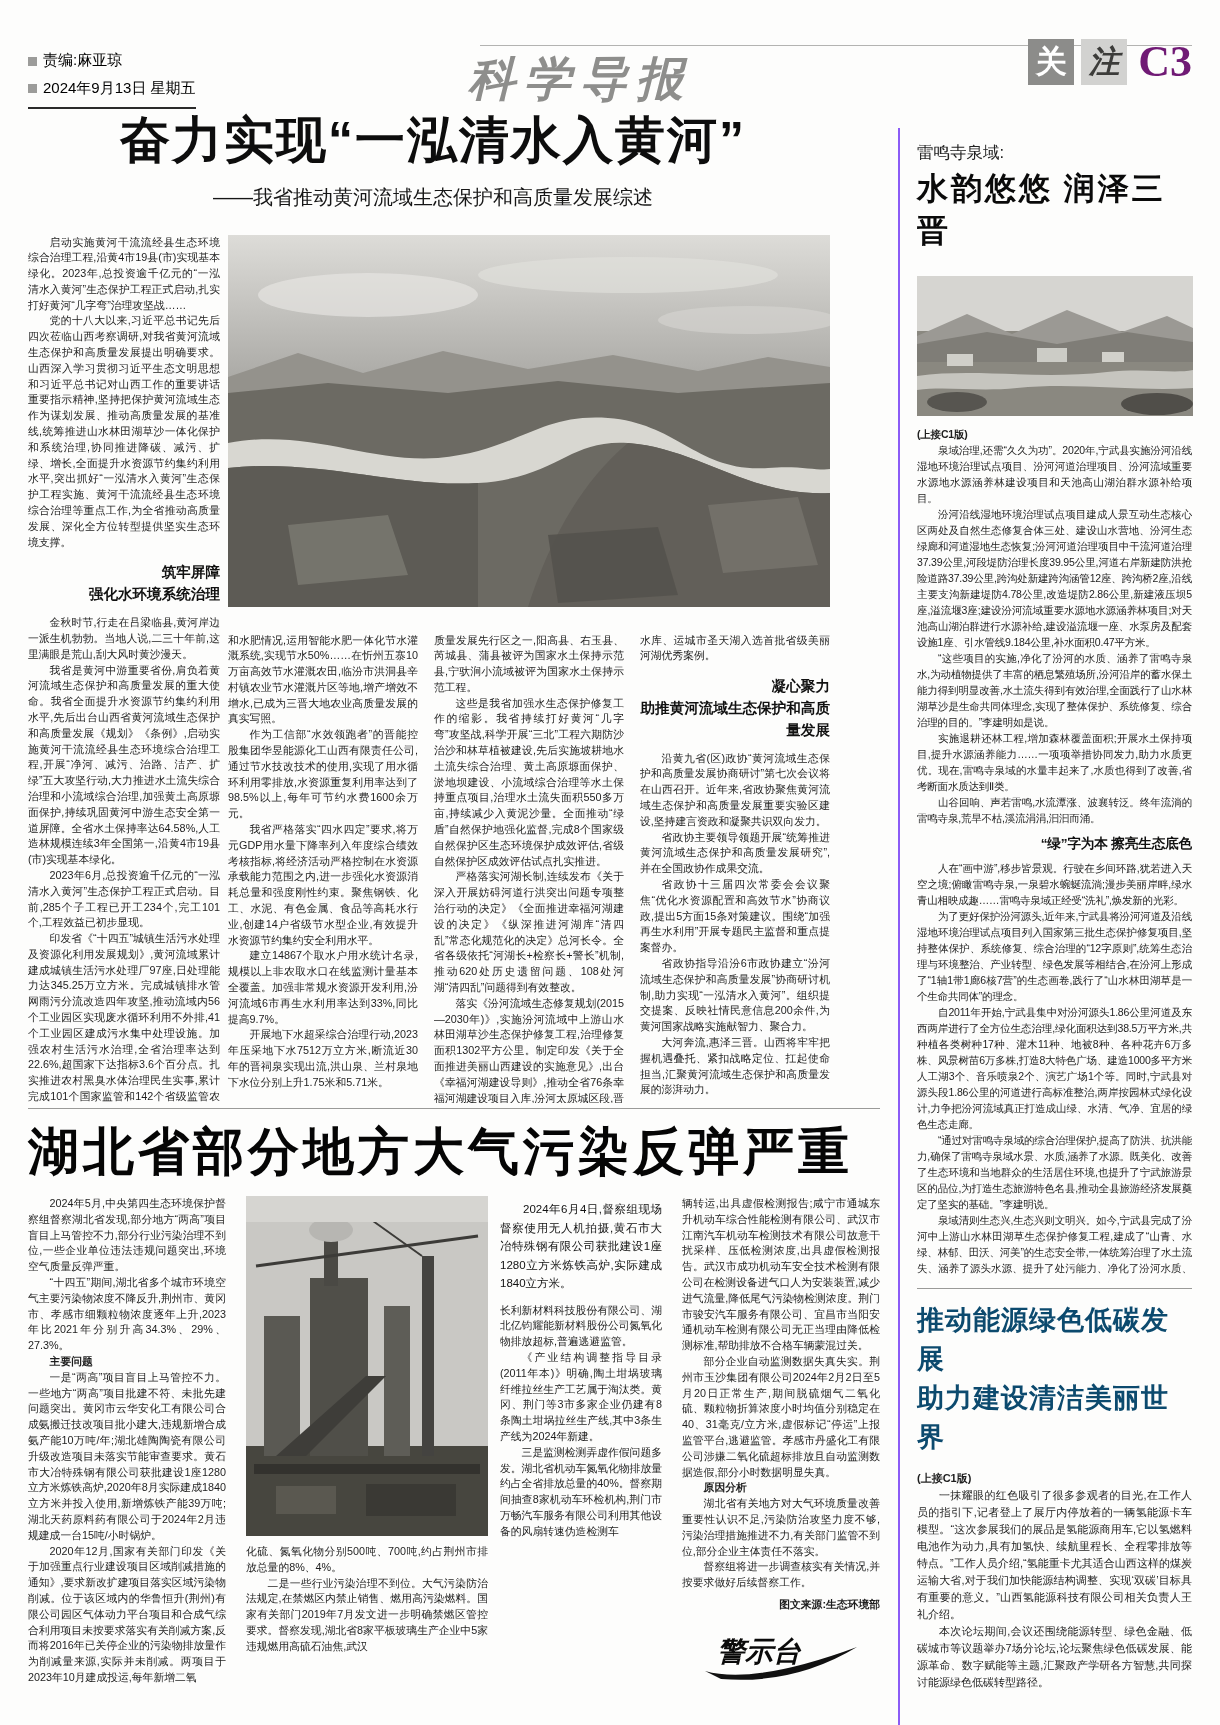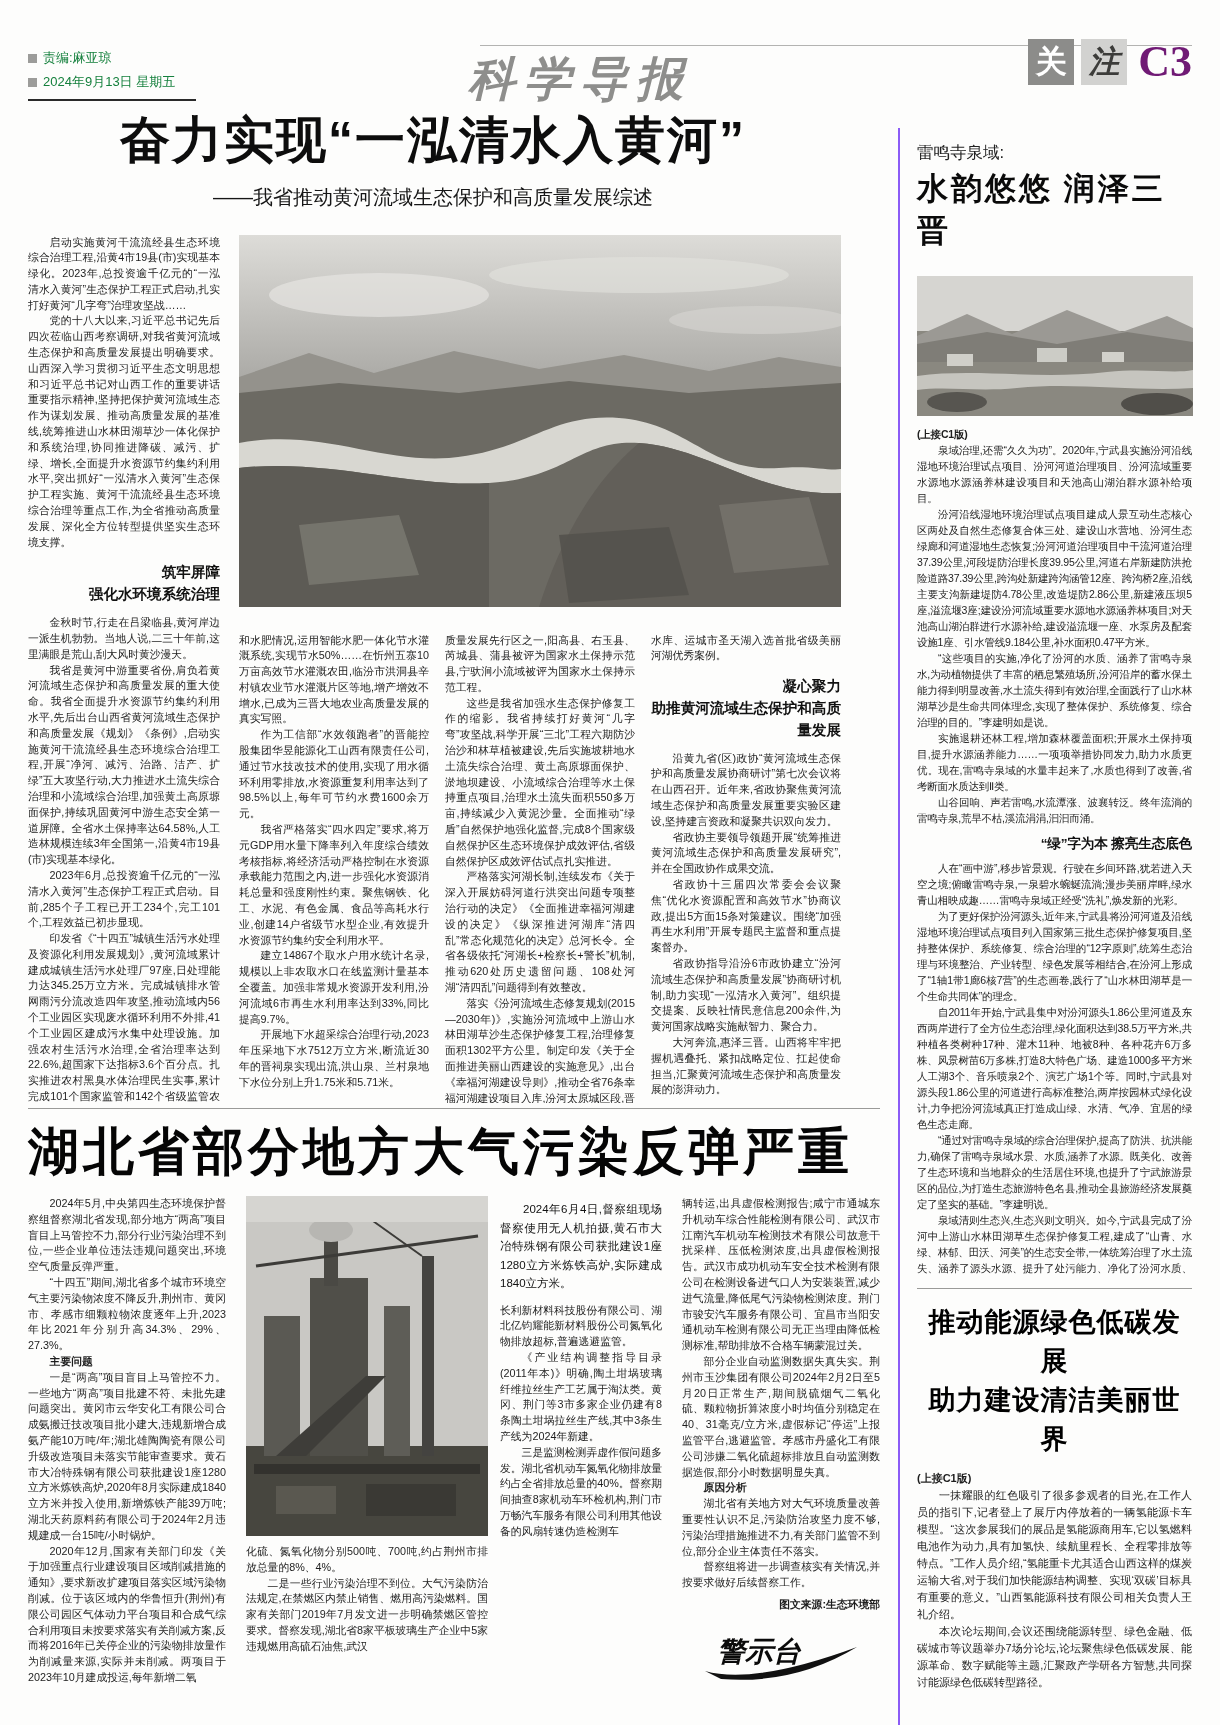--- a/index.html
+++ b/index.html
@@ -1,36 +1,36 @@
 <!DOCTYPE html>
 <html><head>
 <meta charset="utf-8">
 <style>
   html,body{margin:0;padding:0;background:#e9e9e7;}
   .page{position:relative;width:1220px;height:1725px;margin:0 auto;background:#fdfdfc;
         font-family:"Liberation Sans",sans-serif;color:#1d1d1d;overflow:hidden;}
   
   .hdr{position:absolute;top:30px;left:28px;right:28px;height:78px;}
   .hdr-rule{position:absolute;top:15px;left:452px;right:0;height:1px;background:#b3b3b1;}
-  .edition{position:absolute;top:16px;left:0;width:168px;font-size:13px;line-height:1.85;
-           border-bottom:2px solid #2a2a2a;padding-bottom:5px;color:#15803d;}
+  .edition{position:absolute;top:16px;left:0;width:168px;font-size:15px;line-height:1.85;
+           border-bottom:2px solid #2a2a2a;padding-bottom:5px;color:#000000;}
   .sq{display:inline-block;width:9px;height:9px;background:#9c9c9a;margin-right:6px;vertical-align:middle;}
   .mast{position:absolute;left:440px;top:18px;font-family:"DejaVu Serif","Liberation Serif",serif;
         font-size:47px;font-weight:bold;font-style:italic;color:#8e8e8c;letter-spacing:9px;}
   .badges{position:absolute;right:0;top:6px;display:flex;align-items:center;gap:7px;}
   .badge{width:46px;height:46px;display:flex;align-items:center;justify-content:center;
          font-size:31px;font-weight:bold;}
   .badge-dark{background:#8c8c8a;color:#fff;}
   .badge-light{background:#d2d2d0;color:#3c3c3a;font-family:"DejaVu Serif",serif;font-style:italic;}
   .pageno{font-family:"Liberation Serif",serif;font-size:44px;font-weight:bold;color:#701a75;margin-left:4px;}
   
   .main-article{position:absolute;top:112px;left:28px;width:810px;}
   .main-h1{margin:0;text-align:center;font-size:50px;font-weight:900;letter-spacing:2px;color:#0d0d0d;line-height:1.15;}
   .deck{margin:14px 0 0;text-align:center;font-size:20px;color:#161616;}
-  .main-cols{display:flex;gap:19px;margin-top:24px;height:868px;}
+  .main-cols{display:flex;gap:8px;margin-top:24px;height:868px;}
   .ncol{font-size:10.8px;line-height:15.8px;text-align:justify;overflow:hidden;}
   .col1{flex:0 0 192px;height:868px;}
   .span3{flex:0 0 602px;}
   .photo{display:block;width:100%;}
   .cols3{display:flex;gap:16px;margin-top:26px;height:470px;}
   .cols3 .ncol{flex:0 0 190px;height:470px;}
   .blk{margin:0;text-indent:2em;}
   .blk-pc{text-indent:0;}
   .blk-h{text-indent:0;white-space:pre-line;font-weight:bold;font-size:1.35em;line-height:1.5;
          margin:12px 0 9px;text-align:right;color:#111;}
@@ -57,22 +57,22 @@
   .sidebar{position:absolute;top:128px;left:898px;width:294px;height:1600px;
            border-left:2px solid #8b5cf6;padding-left:17px;box-sizing:border-box;}
   .sb-kicker{font-size:16.5px;color:#222;margin:14px 0 4px;}
   .sb-h1{margin:0 0 24px;font-size:31px;font-weight:900;font-family:"Liberation Serif",serif;
          letter-spacing:3px;color:#0a0a0a;}
   .sb-photo{display:block;width:276px;}
   .sb-body{margin-top:10px;font-size:10.5px;line-height:16px;text-align:justify;
            height:852px;overflow:hidden;letter-spacing:-0.2px;}
   .sb-body .blk-h{font-size:1.3em;margin:8px 0 6px;}
   .sb-rule{height:1px;background:#9a9a98;margin:10px 0 14px;}
-  .energy-h1{margin:0 0 10px;font-family:Liberation Sans, sans-serif;font-size:27px;font-weight:900;
-             line-height:1.45;letter-spacing:1px;white-space:pre-line;text-align:center;color:#000000;}
+  .energy-h1{margin:0 0 10px;font-family:Liberation Mono, monospace;font-size:27px;font-weight:900;
+             line-height:1.45;letter-spacing:1px;white-space:pre-line;text-align:left;color:#0c4a6e;}
   .energy-body{font-size:11px;line-height:17px;text-align:justify;height:390px;overflow:hidden;}
 </style>
 </head>
 <body>
 
 <div class="page">
 
   <header class="hdr">
     <div class="hdr-rule"></div>
     <div class="edition">

